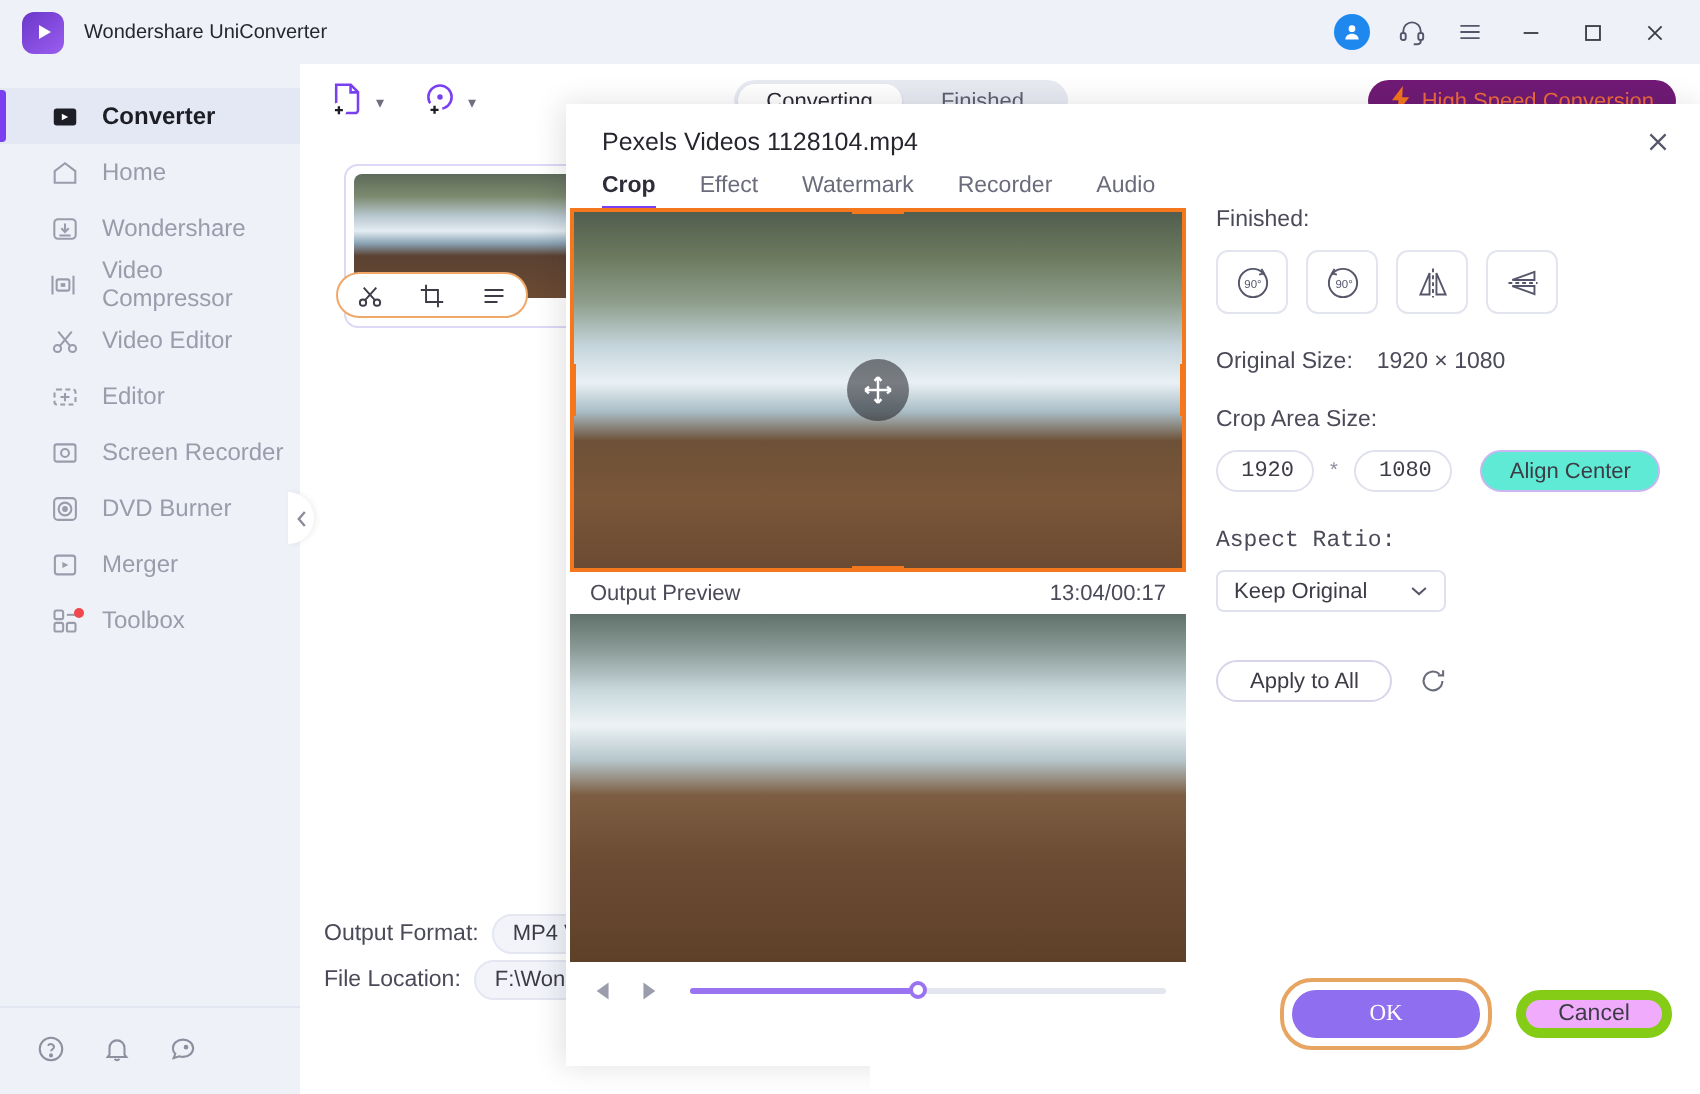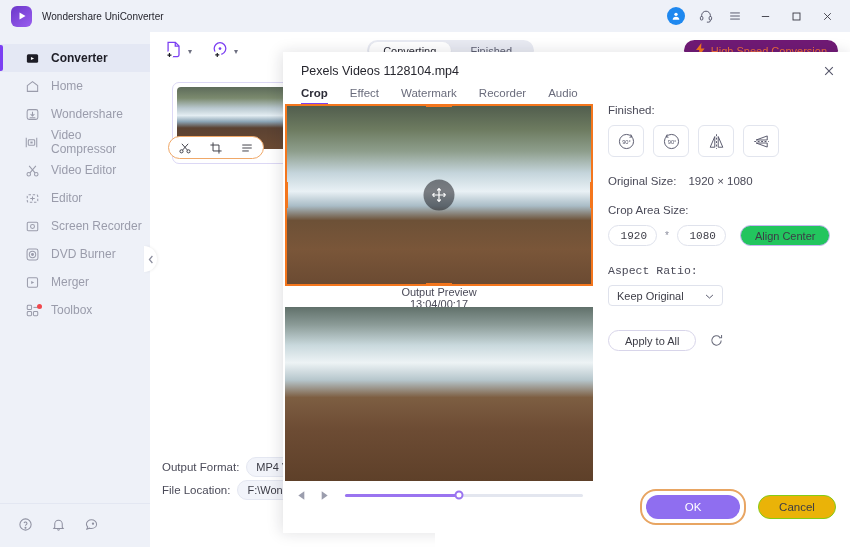--- a/index.html
+++ b/index.html
@@ -125,21 +125,21 @@
   .chandle { position:absolute; background:#f4761d; }
   .move-handle {
     position:absolute; left:50%; top:50%; transform:translate(-50%,-50%);
     width:31px; height:31px; border-radius:50%; background:rgba(30,30,35,.55);
     display:flex; align-items:center; justify-content:center; cursor:move;
   }
 
   .prev-bar {
     position:absolute; left:2px; top:234px; width:308px; height:21px; background:#fff;
     display:flex; align-items:center; justify-content:space-between; padding:0 10px;
-    font-size:11px; color:#4a4a58;flex-direction:column;
+    font-size:11px; color:#4a4a58;
   }
   .prev-view {
     position:absolute; left:2px; top:255px; width:308px; height:174px;
     background: linear-gradient(180deg,#60706a 0%,#8a9a96 10%,#c9d9dd 22%,#edf3f5 32%,#b6c6cc 42%,#7d5e42 52%,#6d4c34 70%,#5e4029 100%);
   }
   .play-bar {
     position:absolute; left:2px; top:429px; width:308px; height:28px;
     display:flex; align-items:center; gap:10px; padding:0 10px; background:#fff;
   }
   .pbtn { color:#9b9dad; cursor:pointer; display:flex; align-items:center; }
@@ -160,21 +160,21 @@
   .orig-size { margin-top:18px; font-size:11.5px; color:#4a4a58; display:flex; gap:12px; }
   .crop-size-label { margin-top:17px; }
   .size-row { display:flex; align-items:center; gap:8px; margin-top:9px; }
   .num-in {
     width:49px; height:21px; border:1px solid #dfe2ec; border-radius:11px; background:#fff;
     font-size:11px; color:#3c3c46; text-align:right; padding:0 9px; outline:none;
     font-family:Liberation Mono, monospace;
   }
   .times { color:#8a8c9c; font-size:10px; }
   .align-btn {
-    height:21px; border:1px solid #c9b6f3; border-radius:11px; background:#22c55e;
+    height:21px; border:1px solid #c9b6f3; border-radius:11px; background:#5eead4;
     font-size:11px; color:#3c3c46; padding:0 14px; cursor:pointer; margin-left:6px;
     font-family:"Liberation Sans", sans-serif;
   }
   .ar-label { margin-top:18px;font-family:Liberation Mono, monospace; }
   .ar-sel {
     margin-top:8px; width:115px; height:21px; border:1px solid #dfe2ec; border-radius:4px;
     background:#fff; display:flex; align-items:center; justify-content:space-between;
     padding:0 8px; font-size:11px; color:#3c3c46; cursor:pointer;
   }
   .apply-row { display:flex; align-items:center; gap:13px; margin-top:24px; }
@@ -182,24 +182,24 @@
     height:21px; border:1px solid #d8d5ea; border-radius:11px; background:#fff;
     font-size:11px; color:#3c3c46; padding:0 16px; cursor:pointer;
     font-family:"Liberation Sans", sans-serif;
   }
   .reset-btn { color:#6a6c7c; cursor:pointer; display:flex; }
 
   .dlg-footer { position:absolute; right:14px; bottom:8px; display:flex; align-items:center; gap:12px; }
   .ok-wrap { padding:4px; border:2px solid #e8a562; border-radius:16px; }
   .ok-btn {
     width:94px; height:24px; border:none; border-radius:12px; background:#8f6ef0; color:#fff;
-    font-size:11.5px; cursor:pointer; font-family:Liberation Sans, sans-serif;
+    font-size:11.5px; cursor:pointer; font-family:Liberation Serif, serif;
   }
   .cancel-btn {
-    width:78px; height:24px; border:1px solid #84cc16; border-radius:12px; background:#eab308;
+    width:78px; height:24px; border:5px solid #84cc16; border-radius:12px; background:#f0abfc;
     color:#3c3c46; font-size:11.5px; cursor:pointer; font-family:"Liberation Sans", sans-serif;
   }
 </style>
 </head>
 <body>
 
 <div id="app">
 
   <div class="titlebar">
     <div class="brand-logo">

